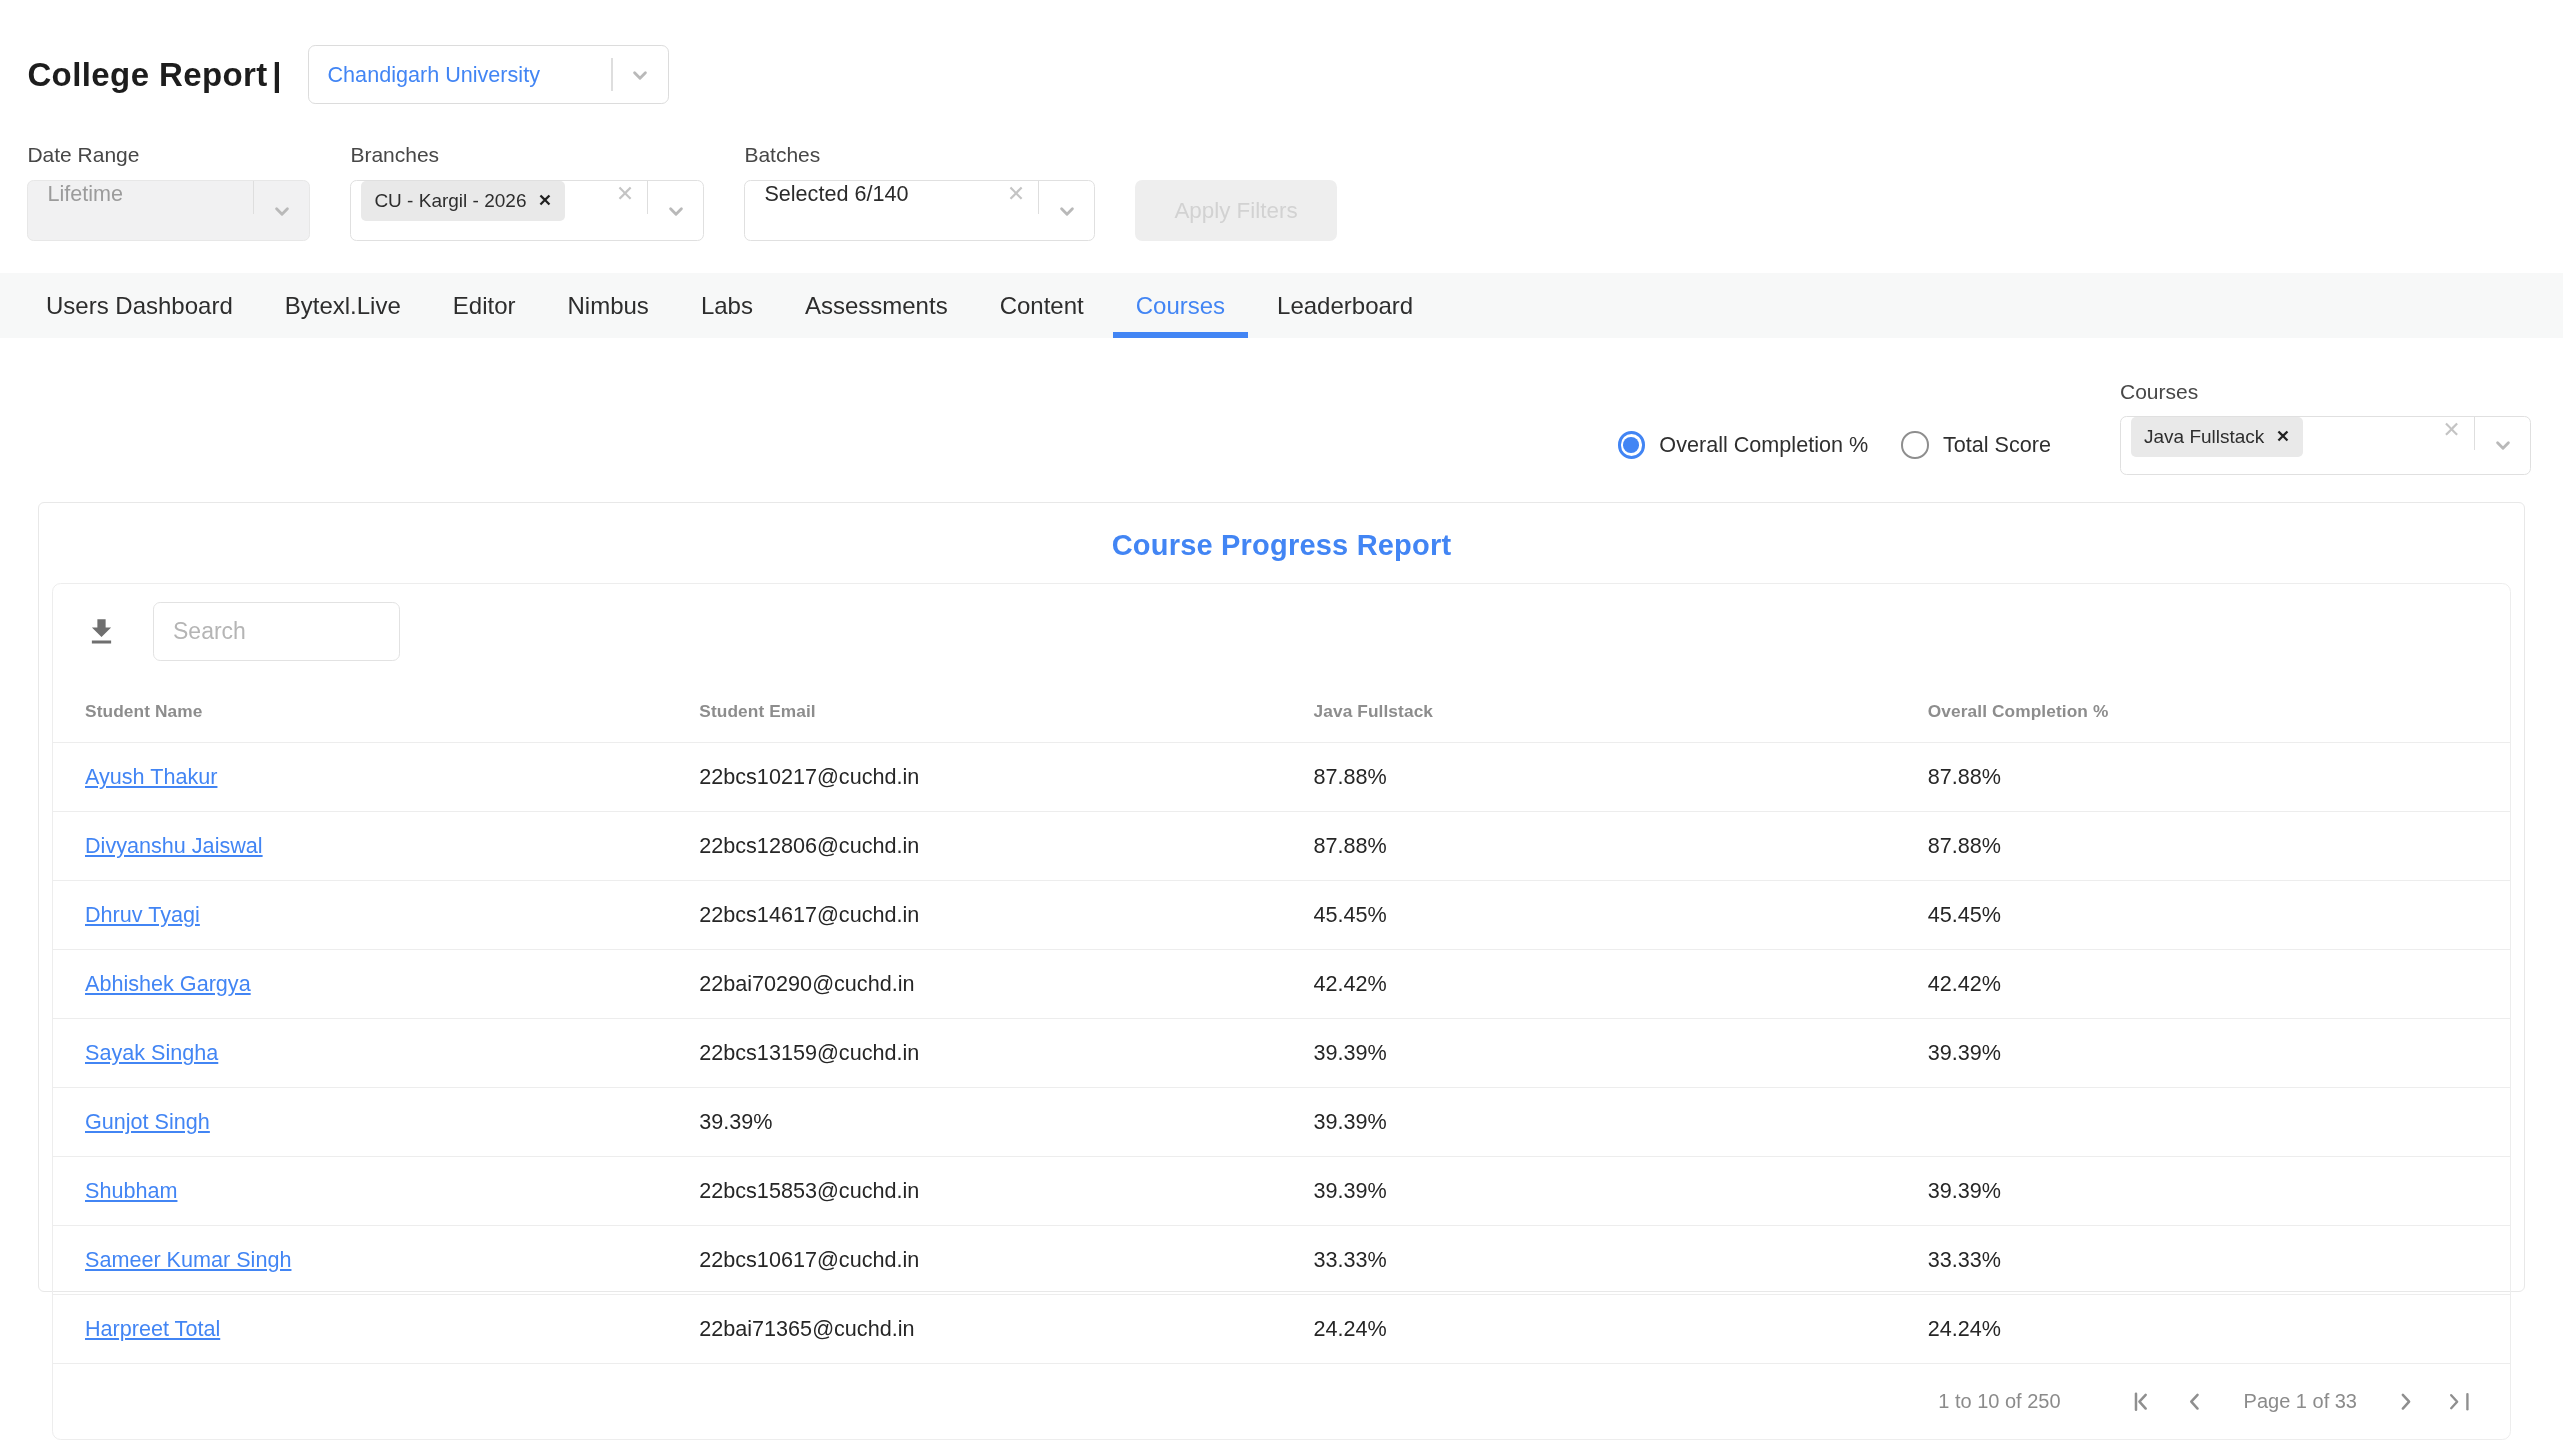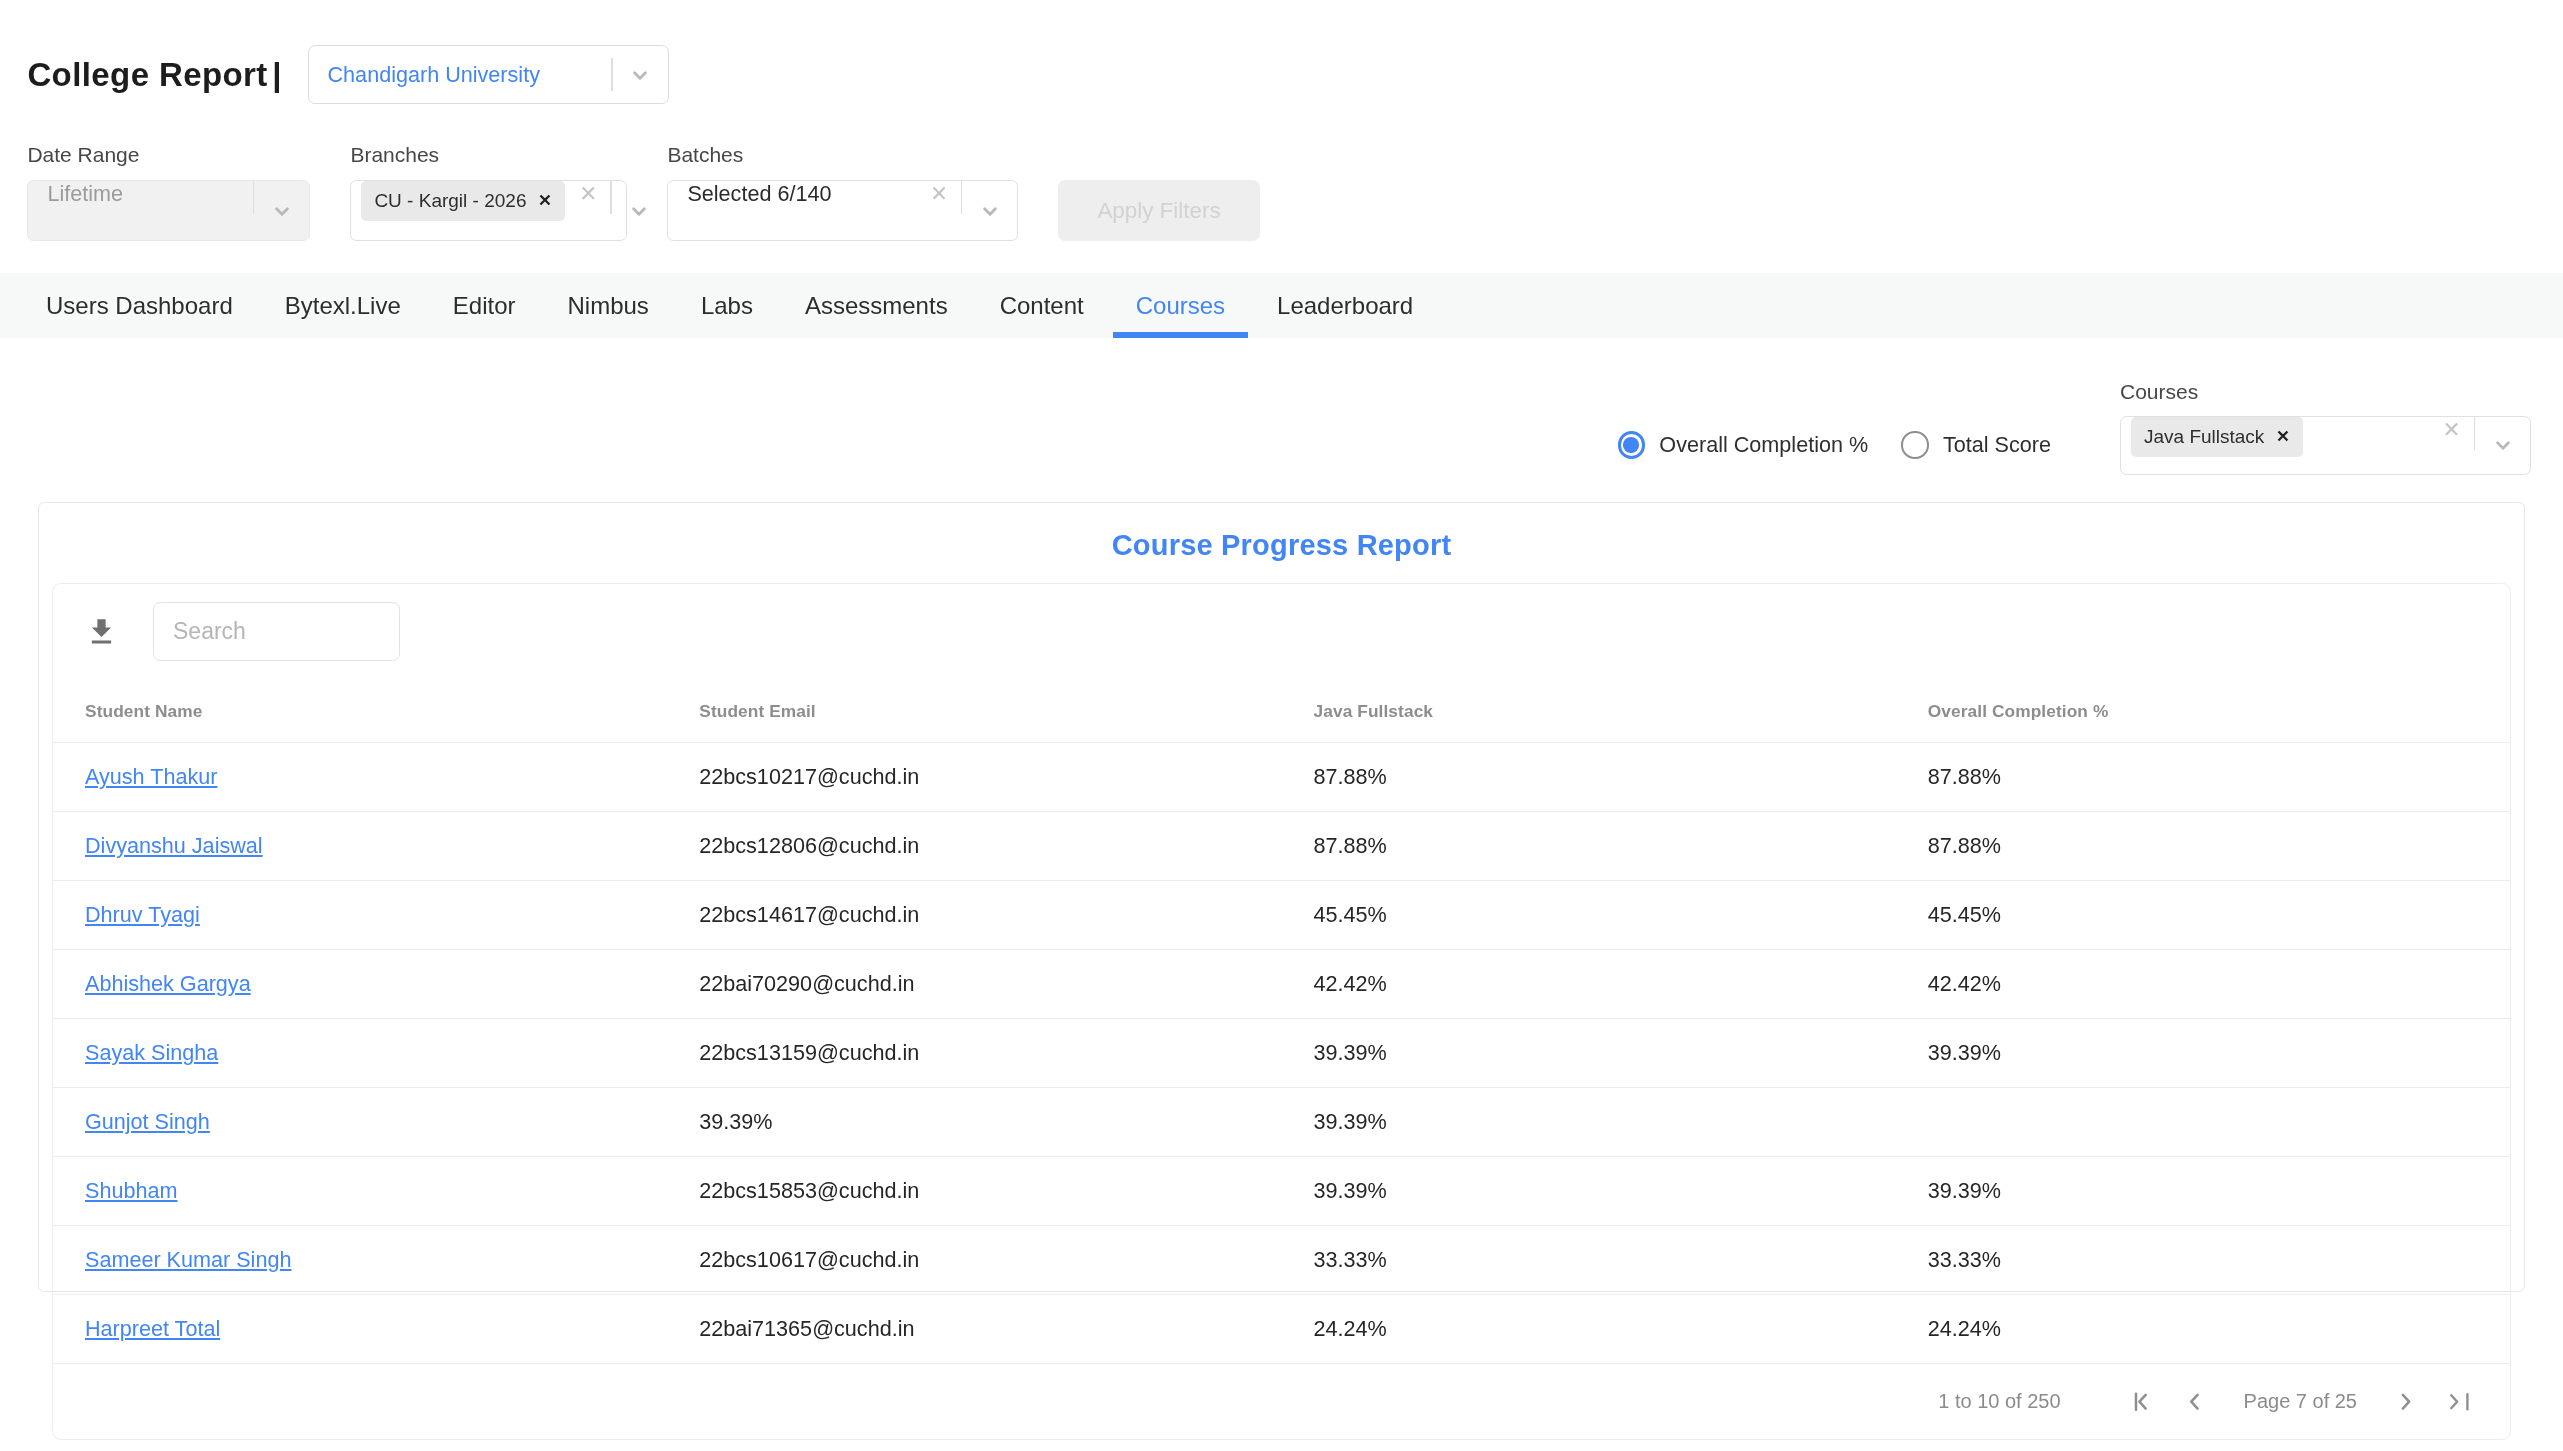--- a/index.html
+++ b/index.html
@@ -26,21 +26,21 @@
 
   
   .filters { display:flex; align-items:flex-end; padding-left:27.4px; margin-top:39px; }
   .fgroup { margin-right:40px; }
   .fgroup .flabel { display:block; font-size:21px; color:#474747; margin-bottom:13px; }
   .control { display:flex; height:61px; border:1.4px solid #e0e0e0; border-radius:6.5px; background:#fff; }
   .control.disabled { background:#f1f1f2; border-color:#e7e7e7; }
   .control .value { font-size:21.6px; color:#2b2b2b; padding-left:19px; flex:1; white-space:nowrap; }
   .control.disabled .value { color:#9b9b9b; }
   .ctl-daterange { width:283px; }
-  .ctl-branches { width:277px; padding-left:10px; }
+  .ctl-branches { width:354px; padding-left:10px; }
   .ctl-batches  { width:351px; }
   .chip { display:flex; align-items:center; background:#e9e9e9; border-radius:5px; padding:0 13px; height:40px; font-size:19px; color:#2e2e2e; white-space:nowrap; }
   .chip .chip-x { margin-left:11.5px; font-size:16.6px; font-weight:700; color:#1f1f1f; cursor:pointer; }
   .clear-x { color:#c4c4c4; font-size:21.6px; margin-left:auto; padding-left:14.4px; cursor:pointer; }
   .apply-btn { height:61px; padding:0 39px; background:#eeeeee; color:#d2d2d2; font-size:22.4px; font-weight:500;
                border:none; border-radius:7.2px; font-family:inherit; }
 
   
   .tabbar { margin-top:32px; background:#f7f8f8; display:flex; padding-left:20px; height:65px; }
   .tab { position:relative; display:flex; align-items:center; padding:0 26px; font-size:24px; color:#2d2d2d; cursor:pointer; white-space:nowrap; }
@@ -286,21 +286,21 @@
         <svg viewBox="0 0 24 24">
             <path d="M7 5v14"></path>
             <polyline points="15.5 6 10 12 15.5 18"></polyline>
           </svg>
       </span>
       <span class="pg-btn">
         <svg viewBox="0 0 24 24">
             <polyline points="14.5 6 9 12 14.5 18"></polyline>
           </svg>
       </span>
-      <span class="pg-page">Page 7 of 25</span>
+      <span class="pg-page">Page 1 of 33</span>
       <span class="pg-btn">
         <svg viewBox="0 0 24 24">
             <polyline points="9.5 6 15 12 9.5 18"></polyline>
           </svg>
       </span>
       <span class="pg-btn">
         <svg viewBox="0 0 24 24">
             <polyline points="8.5 6 14 12 8.5 18"></polyline>
           </svg>
           <svg viewBox="0 0 24 24" style="margin-left:-19px">

